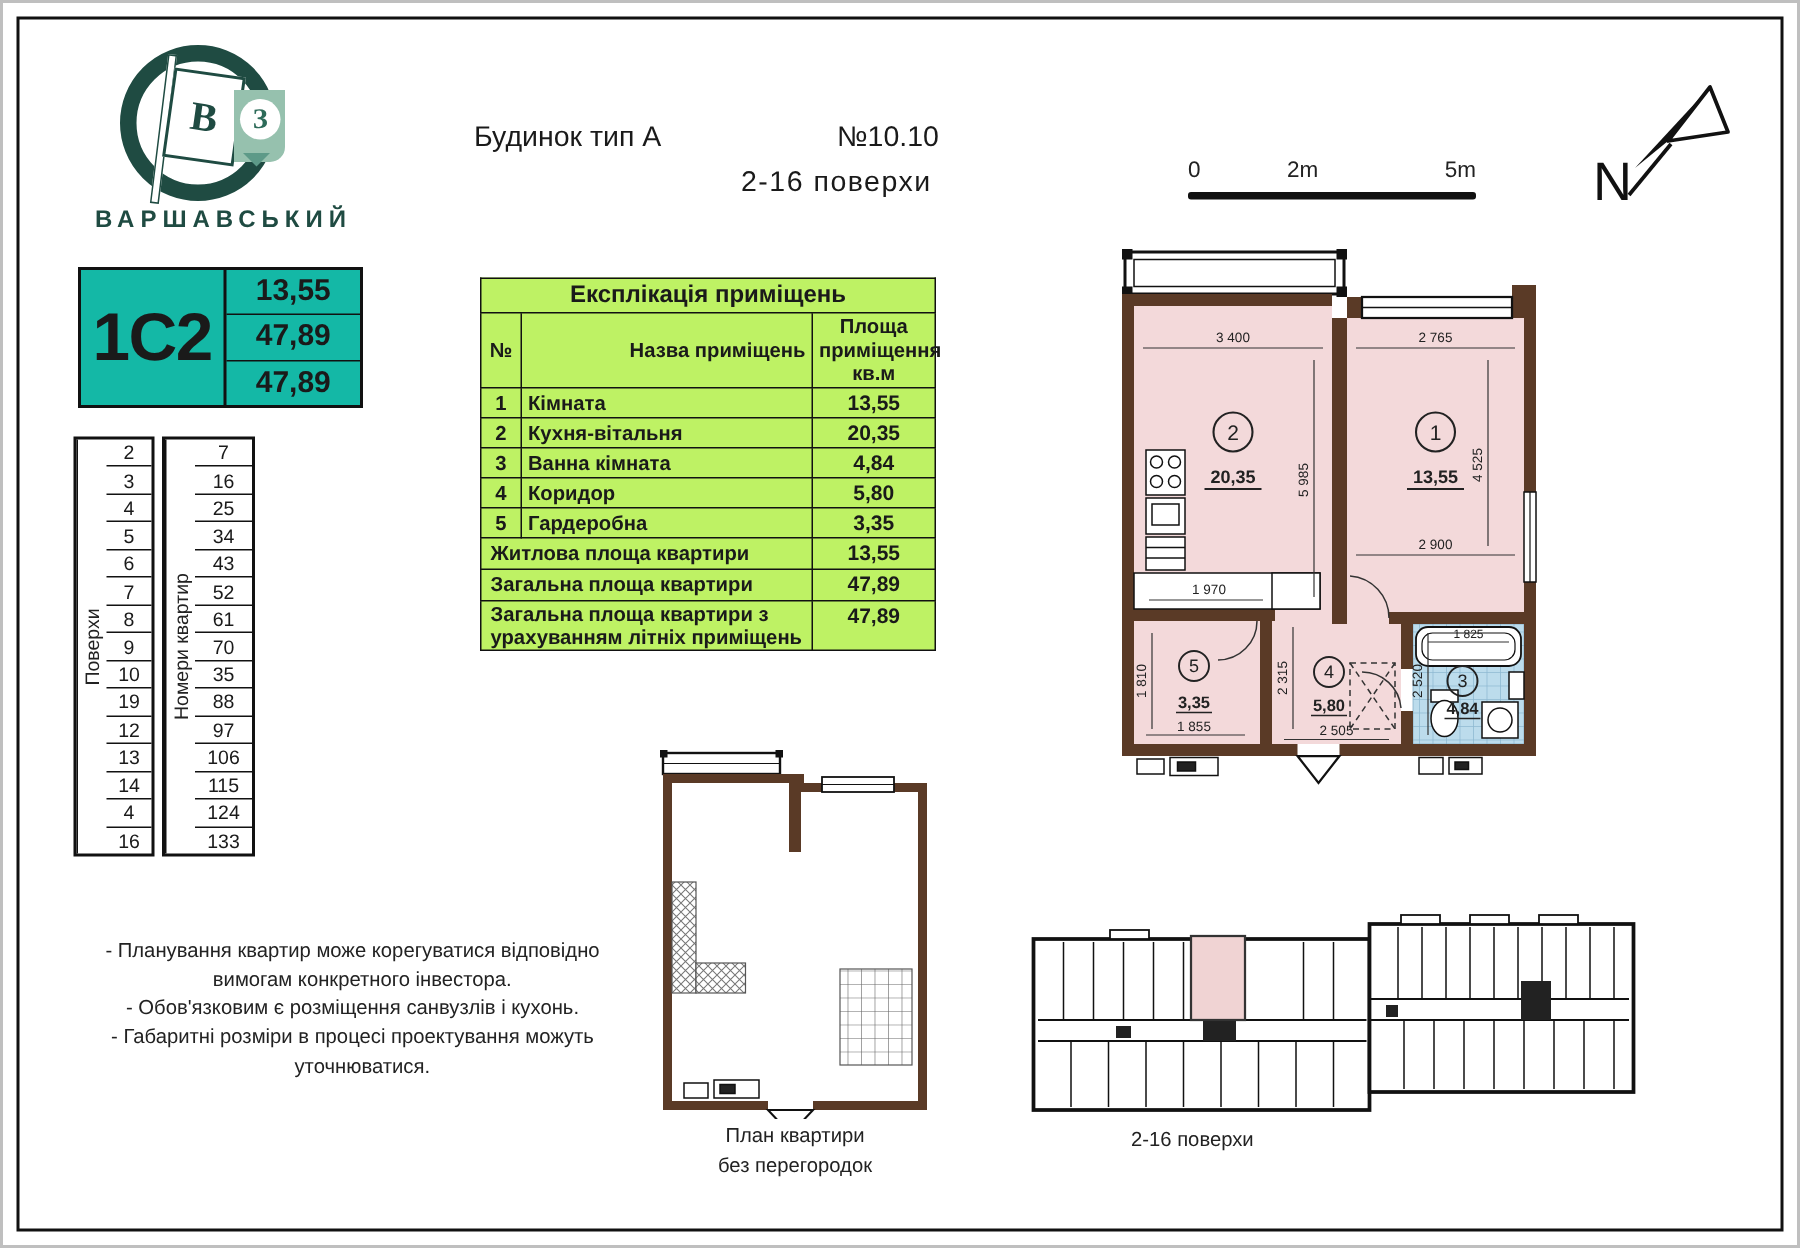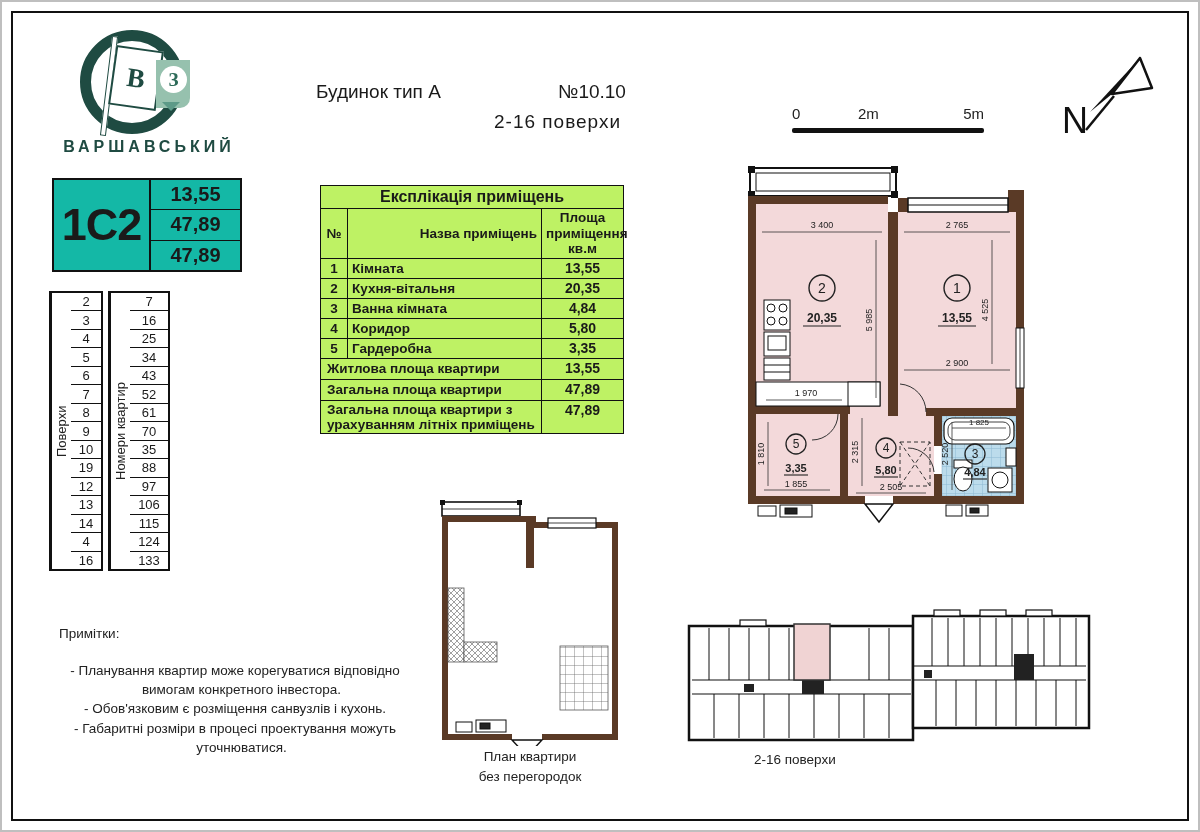--- a/index.html
+++ b/index.html
@@ -487,20 +487,19 @@
         <rect x="296" y="2" width="26" height="6"></rect>
       <rect x="342" y="2" width="26" height="6"></rect>
         <rect x="56" y="12" width="26" height="6"></rect>
     </g>
 
     <rect x="110" y="16" width="36" height="56" fill="#f0d3d3" stroke="#333" stroke-width="1.5"></rect>
   </svg>
   <div class="abs bldplan-cap">2-16 поверхи</div>
 
   <div class="abs notes">
-    <div class="ntitle">Примітки:</div>
     <div>
         <div class="nitem">- Планування квартир може корегуватися відповідно вимогам конкретного інвестора.</div>
         <div class="nitem">- Обов'язковим є розміщення санвузлів і кухонь.</div>
         <div class="nitem">- Габаритні розміри в процесі проектування можуть уточнюватися.</div>
       </div>
   </div>
 </div>
 
 </body></html>

